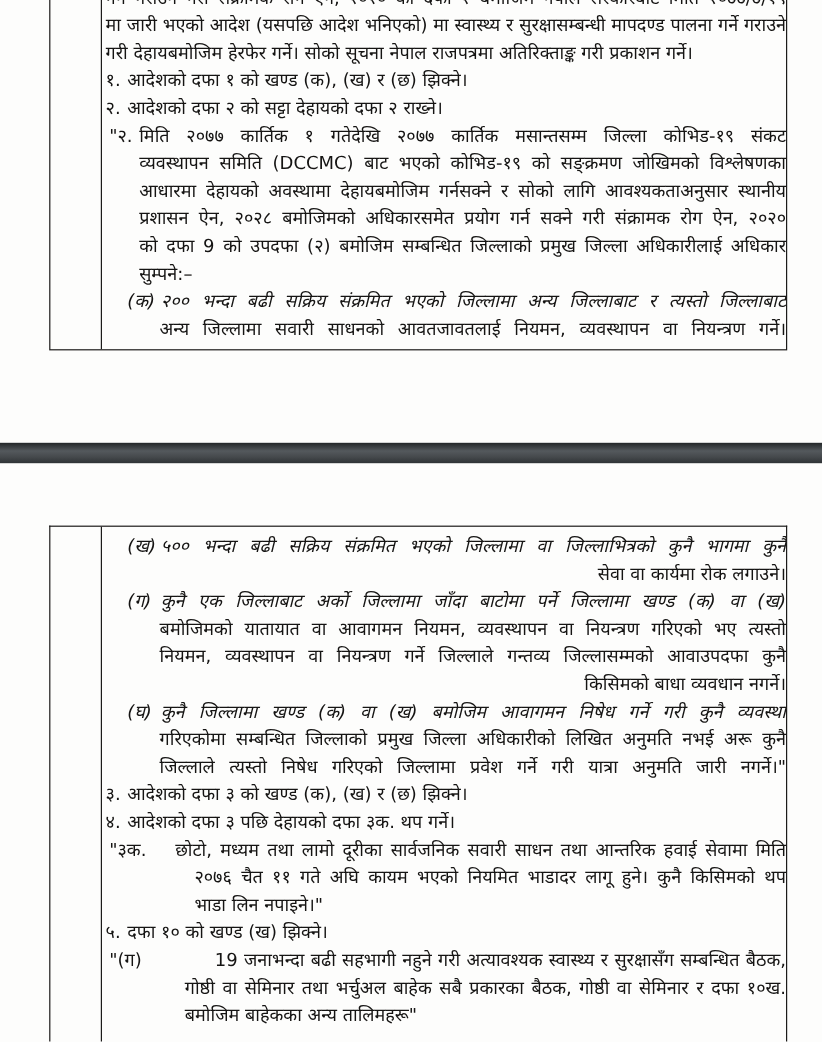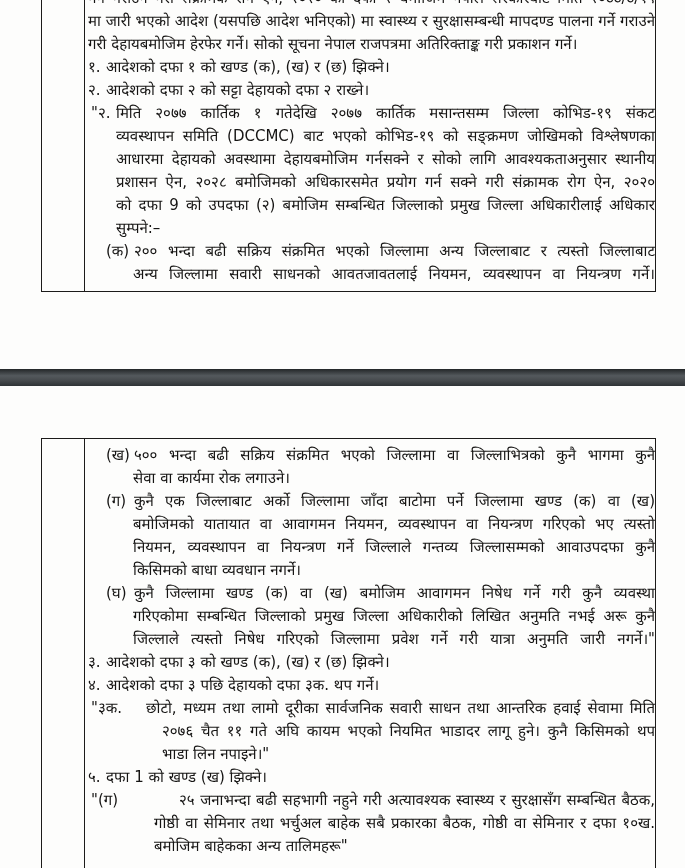--- a/index.html
+++ b/index.html
@@ -24,22 +24,22 @@
   #page2-text{top:5px;}
   .line{
     height:23px;line-height:23px;font-size:15px;overflow:hidden;
   }
   .j{text-align:justify;text-align-last:justify;}
   .marker{display:inline-block;vertical-align:top;}
   
   .l0{padding-left:0px;}
   .lq{padding-left:3px;}
   .lqb{padding-left:28px;}
-  .ls{padding-left:18px;}
-  .lsb{padding-left:45px;}
+  .ls{padding-left:18px;font-style:italic;}
+  .lsb{padding-left:45px;text-align:right;}
   .l3b{padding-left:74px;}
   .l6b{padding-left:66px;}
   #page-divider{
     position:absolute;left:0;top:369px;width:685px;height:17px;
     background:linear-gradient(to bottom,#232628 0%,#54595d 40%,#45494c 70%,#2f3336 100%);
   }
 </style>
 </head>
 <body>
 
@@ -76,20 +76,20 @@
         <div class="line lsb j"><span>नियमन, व्यवस्थापन वा नियन्त्रण गर्ने जिल्लाले गन्तव्य जिल्लासम्मको आवाउपदफा कुनै</span></div>
         <div class="line lsb"><span>किसिमको बाधा व्यवधान नगर्ने।</span></div>
         <div class="line ls j"><span class="marker" style="width: 28px;">(घ)</span><span>कुनै जिल्लामा खण्ड (क) वा (ख) बमोजिम आवागमन निषेध गर्ने गरी कुनै व्यवस्था</span></div>
         <div class="line lsb j"><span>गरिएकोमा सम्बन्धित जिल्लाको प्रमुख जिल्ला अधिकारीको लिखित अनुमति नभई अरू कुनै</span></div>
         <div class="line lsb j"><span>जिल्लाले त्यस्तो निषेध गरिएको जिल्लामा प्रवेश गर्ने गरी यात्रा अनुमति जारी नगर्ने।"</span></div>
         <div class="line l0"><span class="marker" style="width: 18px;">३.</span><span>आदेशको दफा ३ को खण्ड (क), (ख) र (छ) झिक्ने।</span></div>
         <div class="line l0"><span class="marker" style="width: 18px;">४.</span><span>आदेशको दफा ३ पछि देहायको दफा ३क. थप गर्ने।</span></div>
         <div class="line lq j"><span class="marker" style="width: 55px;">"३क.</span><span>छोटो, मध्यम तथा लामो दूरीका सार्वजनिक सवारी साधन तथा आन्तरिक हवाई सेवामा मिति</span></div>
         <div class="line l3b j"><span>२०७६ चैत ११ गते अघि कायम भएको नियमित भाडादर लागू हुने। कुनै किसिमको थप</span></div>
         <div class="line l3b"><span>भाडा लिन नपाइने।"</span></div>
-        <div class="line l0"><span class="marker" style="width: 18px;">५.</span><span>दफा 1 को खण्ड (ख) झिक्ने।</span></div>
-        <div class="line lq j"><span class="marker" style="width: 88px;">"(ग)</span><span>२५ जनाभन्दा बढी सहभागी नहुने गरी अत्यावश्यक स्वास्थ्य र सुरक्षासँग सम्बन्धित बैठक,</span></div>
+        <div class="line l0"><span class="marker" style="width: 18px;">५.</span><span>दफा १० को खण्ड (ख) झिक्ने।</span></div>
+        <div class="line lq j"><span class="marker" style="width: 88px;">"(ग)</span><span>19 जनाभन्दा बढी सहभागी नहुने गरी अत्यावश्यक स्वास्थ्य र सुरक्षासँग सम्बन्धित बैठक,</span></div>
         <div class="line l6b j"><span>गोष्ठी वा सेमिनार तथा भर्चुअल बाहेक सबै प्रकारका बैठक, गोष्ठी वा सेमिनार र दफा १०ख.</span></div>
         <div class="line l6b"><span>बमोजिम बाहेकका अन्य तालिमहरू"</span></div>
       </div>
   </div>
 
 </div>
 
 </body></html>

